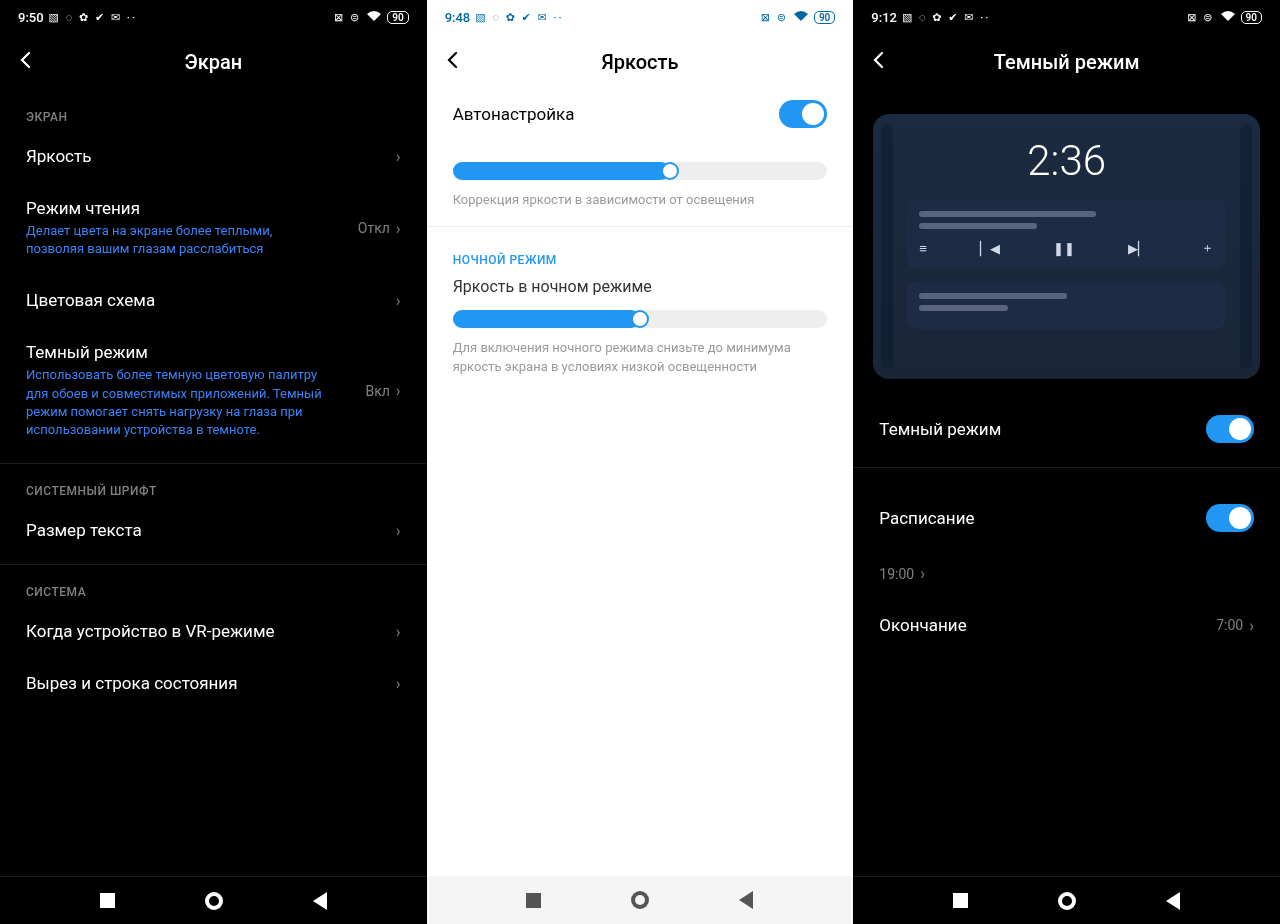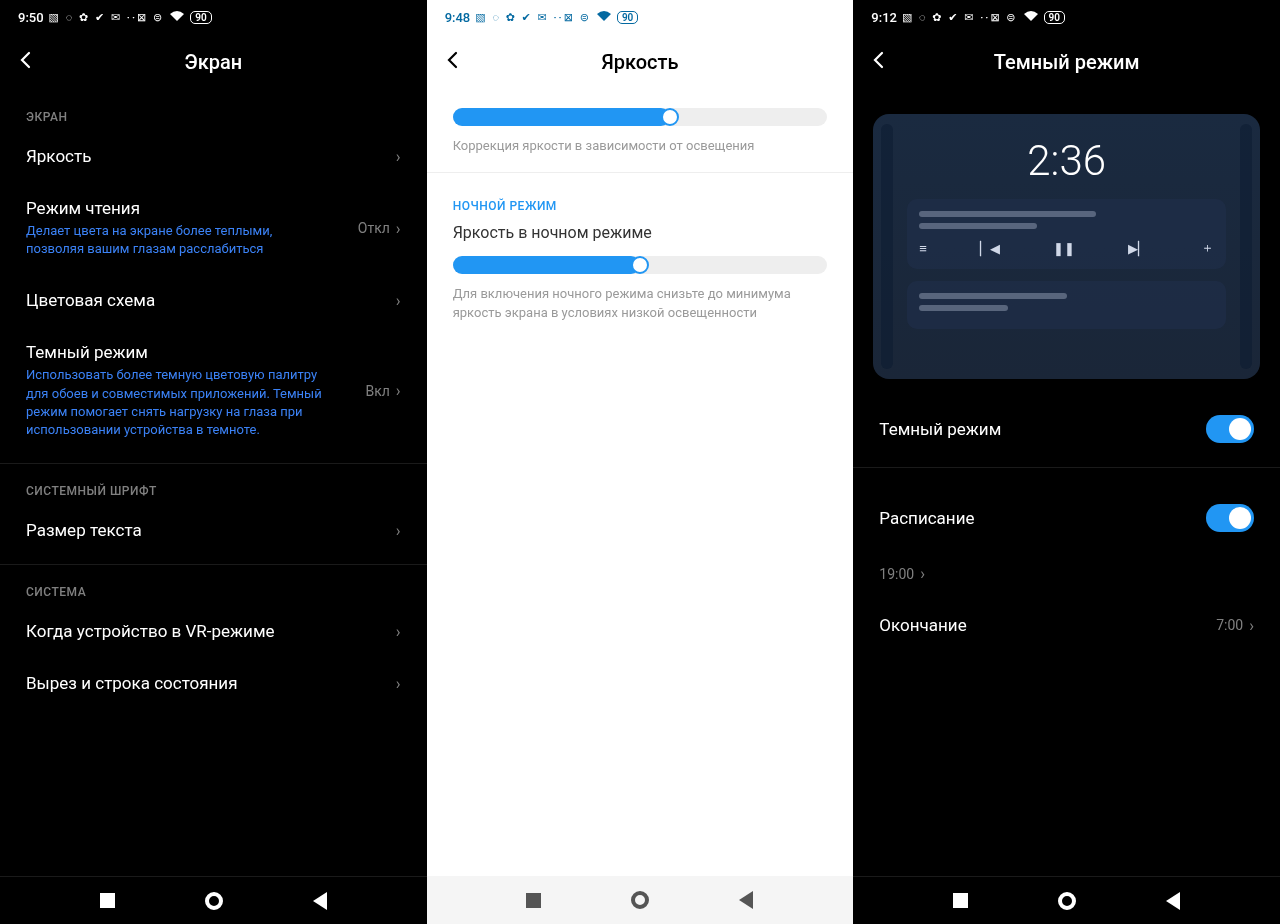--- a/index.html
+++ b/index.html
@@ -2,21 +2,21 @@
 <html><head>
 <meta charset="utf-8">
 <style>
 * { margin: 0; padding: 0; box-sizing: border-box; }
 body { background: #000; font-family: -apple-system, "Segoe UI", Roboto, Arial, sans-serif; display: flex; width: 1280px; height: 924px; overflow: hidden; }
 .phone { width: 426.66px; height: 924px; position: relative; display: flex; flex-direction: column; }
 .phone.dark { background: #000; color: #fff; }
 .phone.light { background: #fff; color: #000; }
 
 
-.status { height: 34px; display: flex; align-items: center; padding: 8px 18px; font-size: 13px; font-weight: 500; }
+.status { height: 34px; display: flex; justify-content: space-between; align-items: center; padding: 8px 18px; font-size: 13px; font-weight: 500; }
 .status .left, .status .right { display: flex; align-items: center; gap: 5px; }
 .status .icons { letter-spacing: 2px; font-size: 11px; }
 .battery { border: 1px solid currentColor; border-radius: 5px; padding: 0 4px; font-size: 10px; font-weight: 600; position: relative; }
 
 
 .header { height: 56px; display: flex; align-items: center; padding: 0 16px; position: relative; }
 .back { font-size: 24px; cursor: pointer; width: 30px; }
 .title { position: absolute; left: 50%; transform: translateX(-50%); font-size: 20px; font-weight: 500; }
 
 
@@ -212,20 +212,28 @@
   </div>
   <div class="header">
     <span class="back">
       <svg width="20" height="20" viewBox="0 0 20 20">
           <path d="M13 3 L6 10 L13 17" stroke="#000" stroke-width="2.2" fill="none" stroke-linecap="round"></path>
         </svg>
     </span>
     <span class="title">Яркость</span>
   </div>
   <div class="content">
+    <div class="row" style="padding-top:10px">
+      <div class="row-main">
+          <div class="row-title">Автонастройка</div>
+        </div>
+      <div class="toggle on">
+          <div class="knob"></div>
+        </div>
+    </div>
 
     <div class="slider">
       <div class="fill" style="width:58%"></div>
         <div class="thumb" style="left:58%"></div>
     </div>
     <div class="hint">Коррекция яркости в зависимости от освещения</div>
     <div class="divider"></div>
 
     <div class="section-label" style="margin-top:26px">НОЧНОЙ РЕЖИМ</div>
     <div class="row-title" style="font-size:16px;color:#333;margin-top:10px">Яркость в ночном режиме</div>

